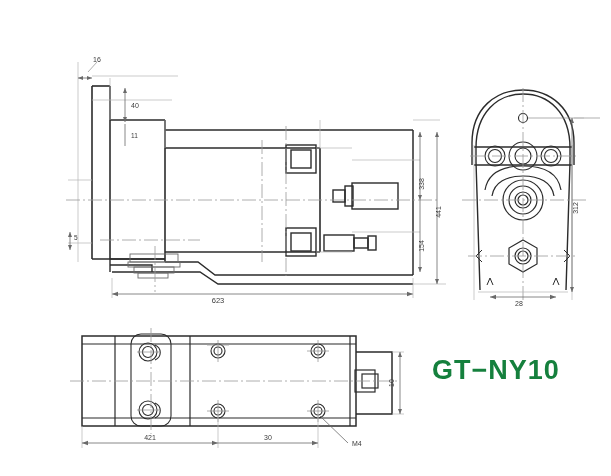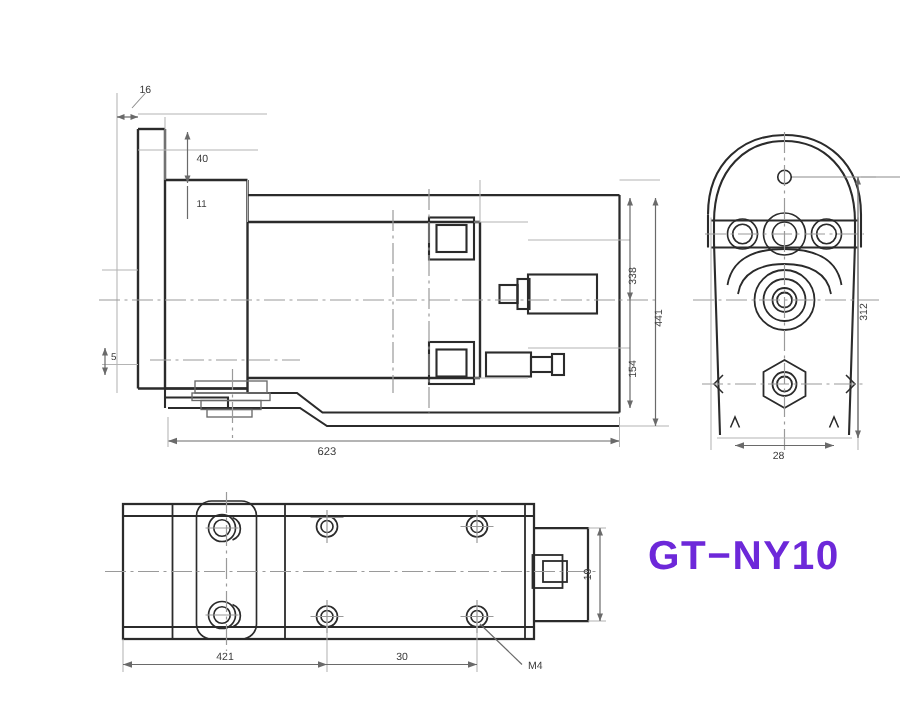--- a/index.html
+++ b/index.html
@@ -1,20 +1,20 @@
 <!DOCTYPE html>
 <html><head>
 <meta charset="utf-8">
 <style>
   html,body{margin:0;padding:0;background:#ffffff;}
   body{width:611px;height:476px;position:relative;overflow:hidden;
        font-family:"Liberation Sans", sans-serif;color:#1a1a1a;}
   #sheet{position:absolute;inset:0;width:611px;height:476px;text-align:right;}
   .partno{position:absolute;left:432px;top:355px;font-size:27px;font-weight:bold;
-          letter-spacing:1px;color:#6d28d9;white-space:nowrap;
+          letter-spacing:1px;color:#15803d;white-space:nowrap;
           font-family:"Liberation Sans", sans-serif;}
   svg{display:block;}
   text{font-family:"Liberation Sans", sans-serif;fill:#3a3a3a;}
 </style>
 </head>
 <body>
 
 <div id="sheet">
 
 <svg width="611" height="476" viewBox="0 0 611 476">

